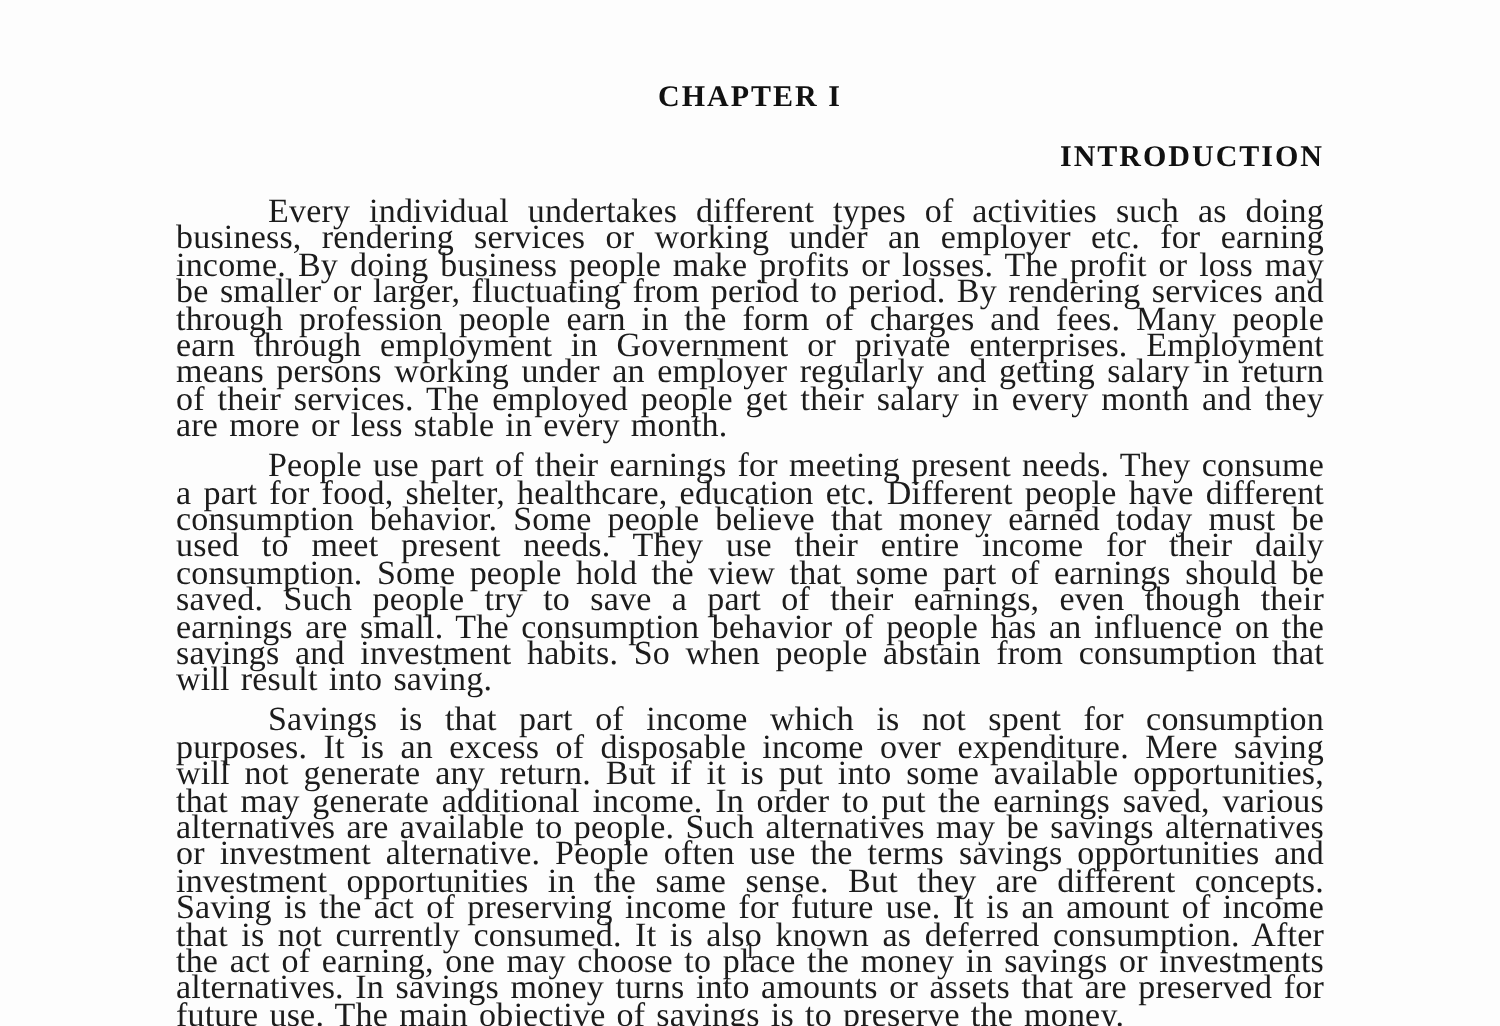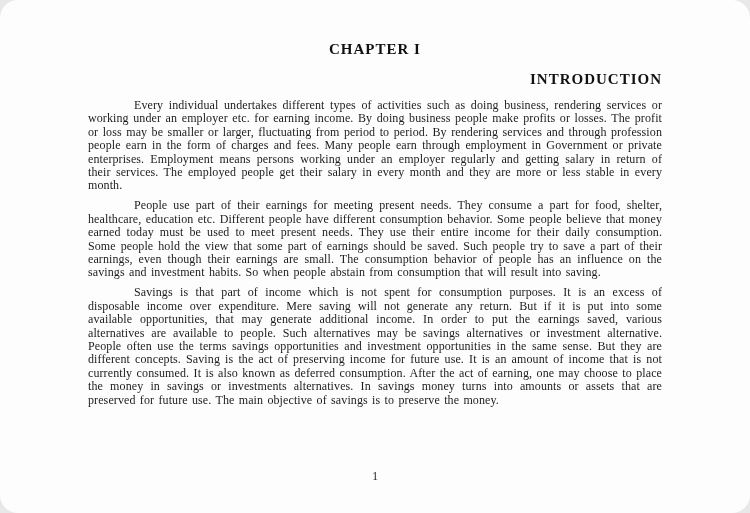--- a/index.html
+++ b/index.html
@@ -9,21 +9,20 @@
   }
   .page {
     position: relative;
     width: 750px;
     height: 513px;
     margin: 0 auto;
     background: #fdfdfd;
     font-family: "Liberation Serif", "DejaVu Serif", serif;
     color: #1e1e1e;
     overflow: hidden;
-    border-radius: 18px;
   }
   .content {
     position: absolute;
     top: 41px;
     left: 88px;
     width: 574px;
   }
   .heading {
     text-align: center;
     font-weight: bold;
@@ -33,21 +32,21 @@
   }
   .heading.chapter {
     margin: 0 0 13px 0;
   }
   .heading.section {
     margin: 0 0 11px 0;
     text-align: right;
   }
   .body-para {
     margin: 0 0 6.5px 0;
-    font-size: 12px;
+    font-size: 17px;
     line-height: 13.4px;
     text-align: justify;
     text-indent: 46px;
     word-spacing: 1.2px;
     letter-spacing: 0.1px;
     color: #1c1c1c;
   }
   .page-number {
     position: absolute;
     top: 470px;

